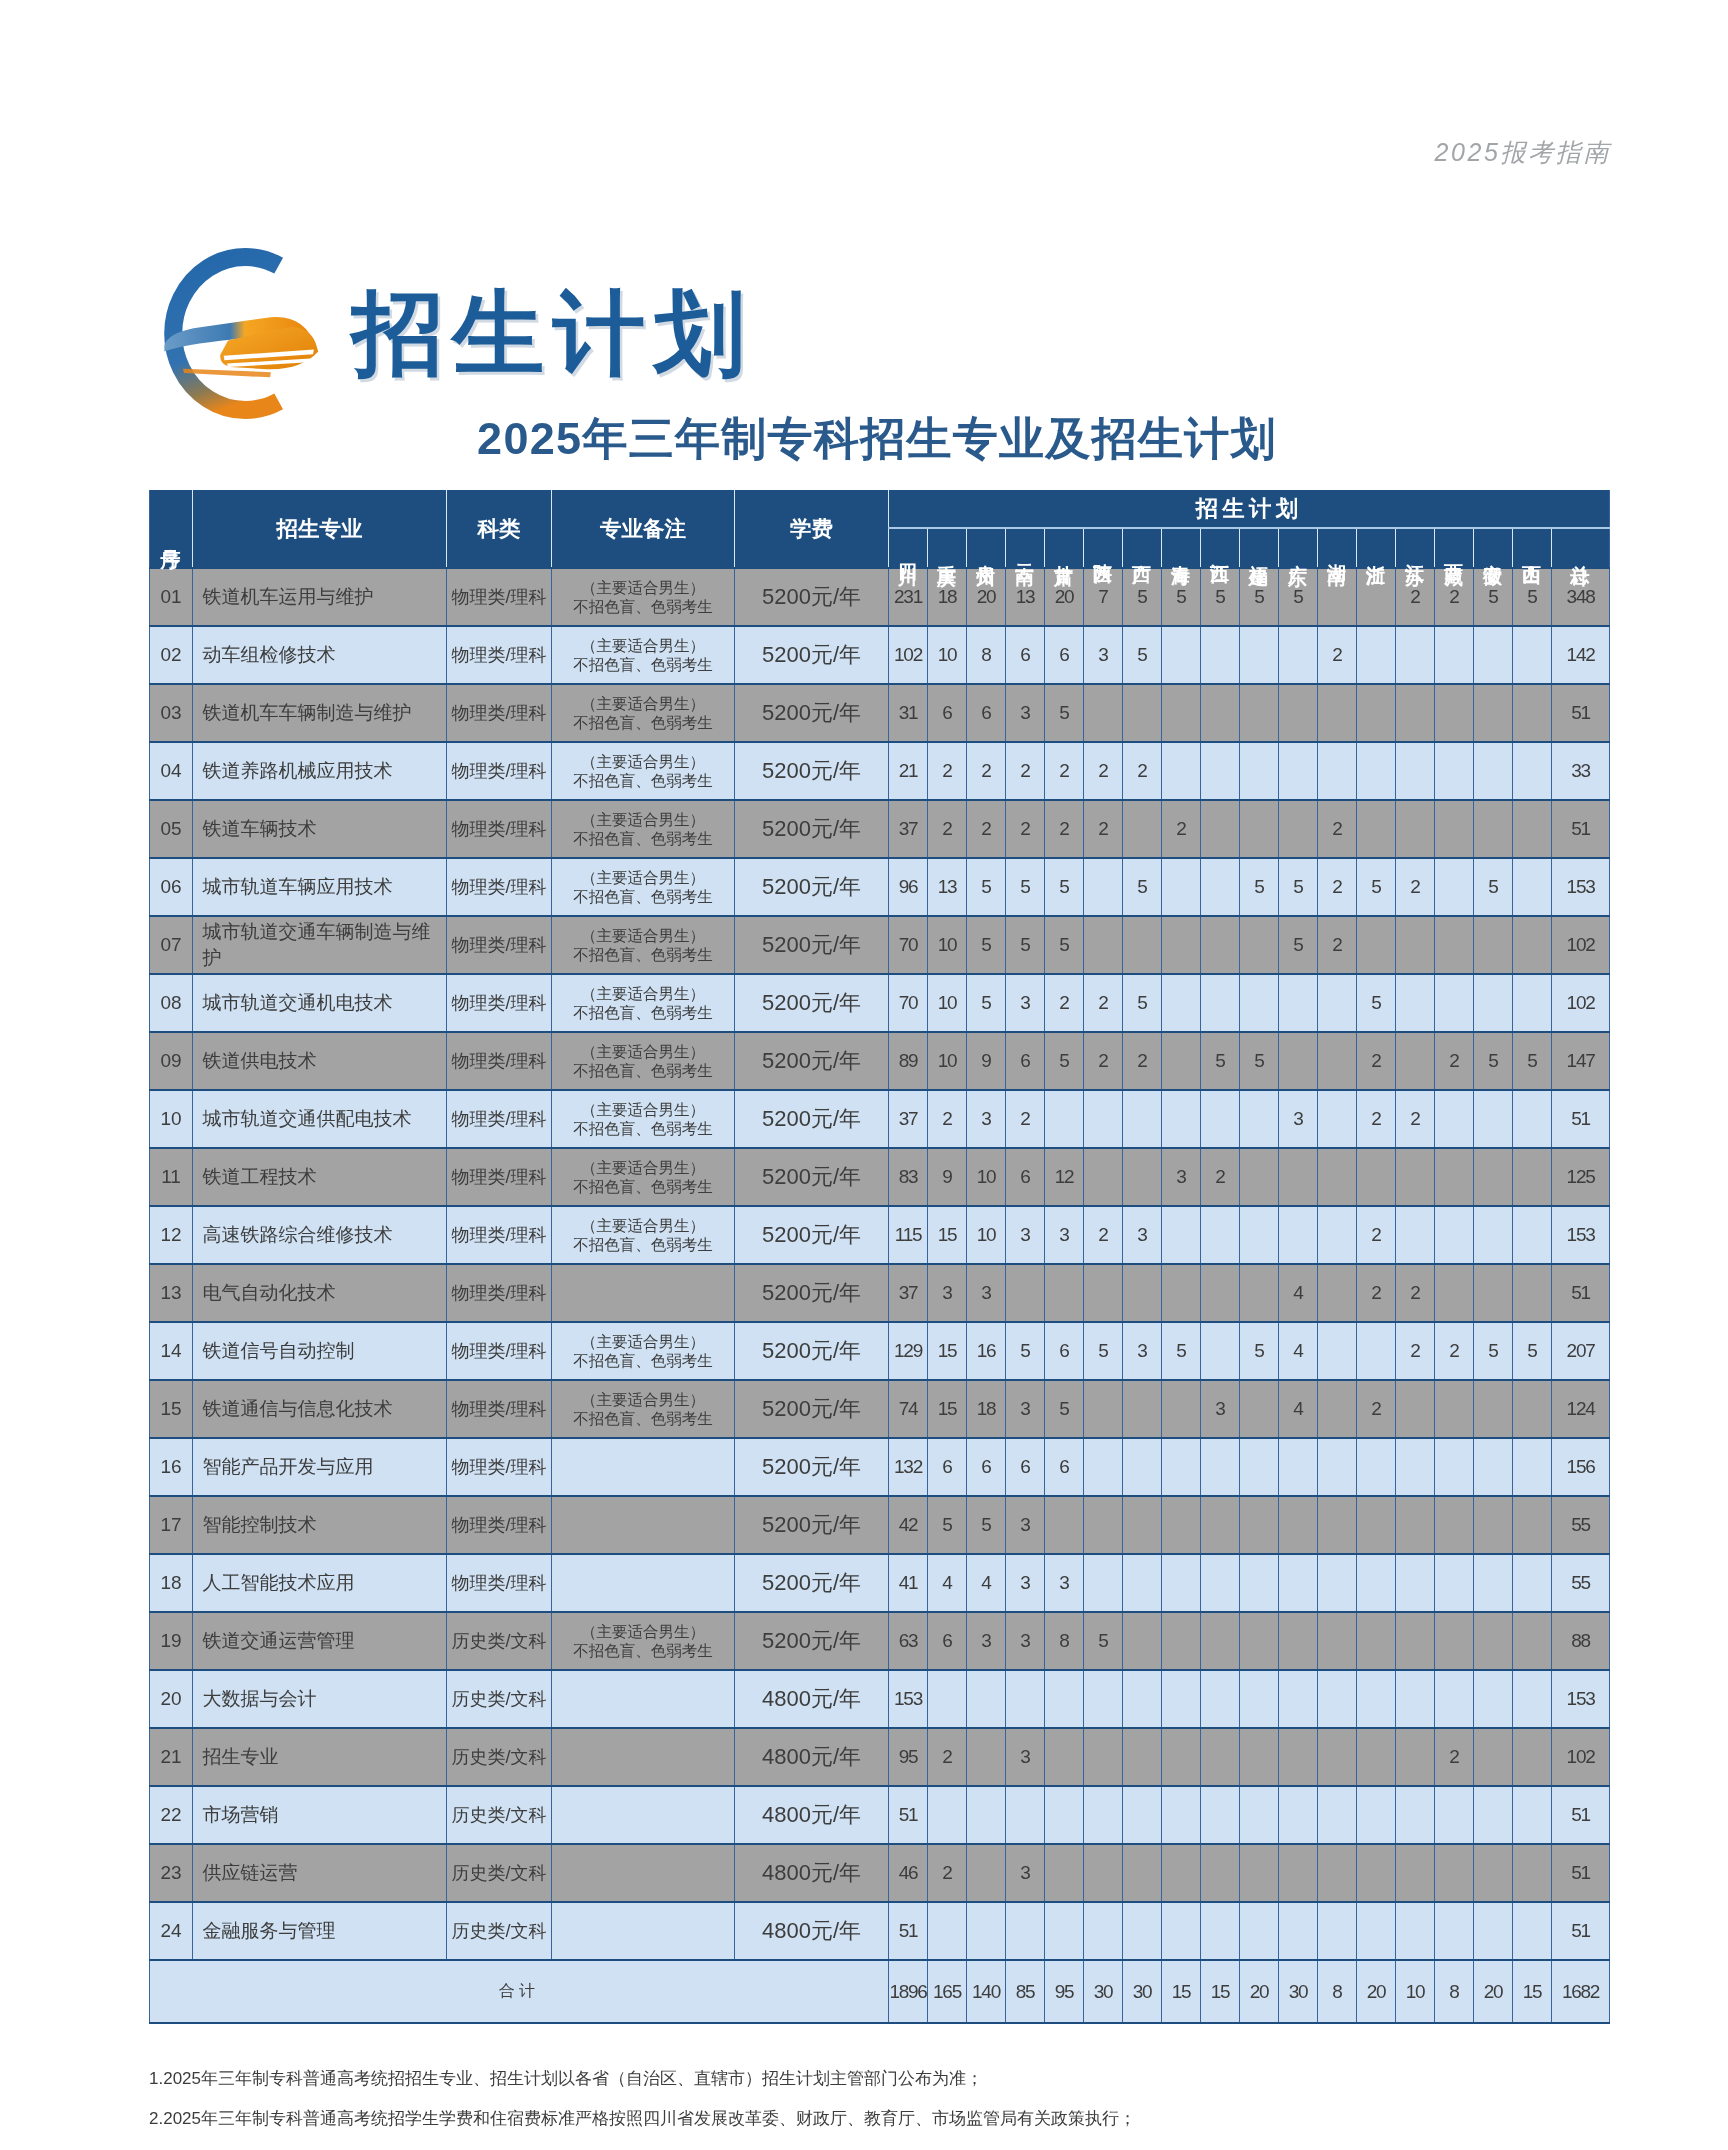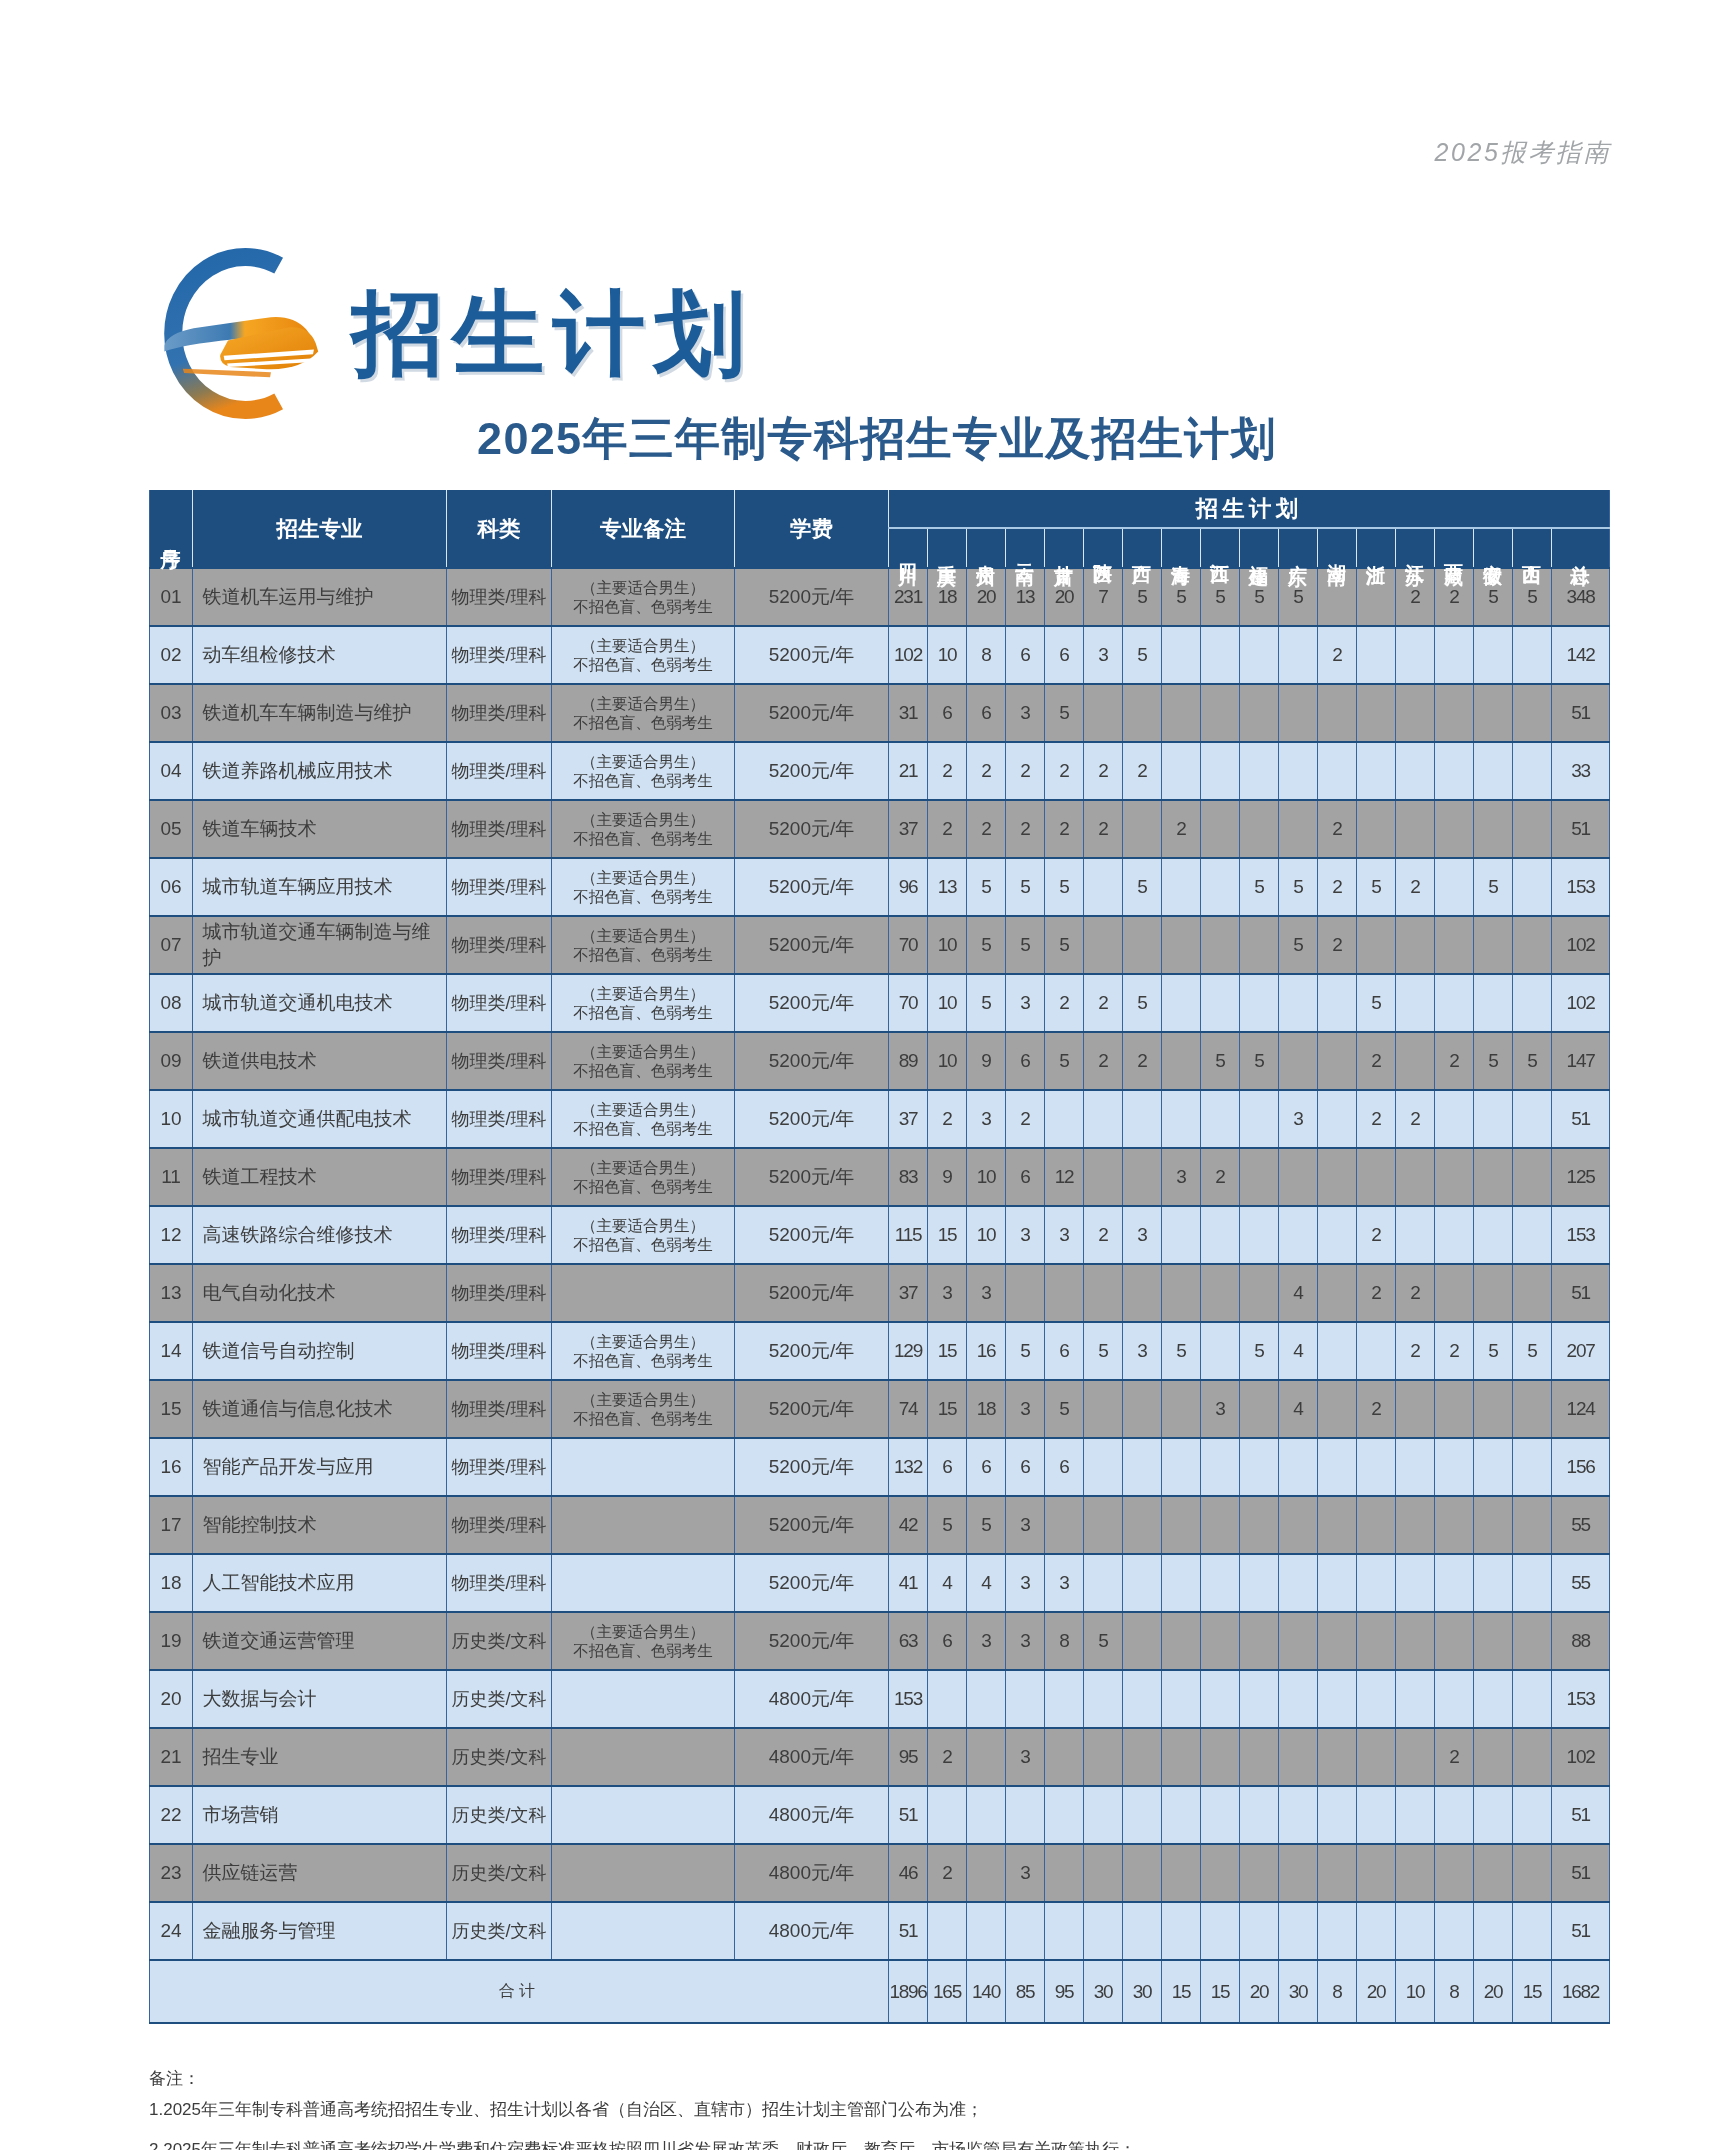--- a/index.html
+++ b/index.html
@@ -44,21 +44,21 @@
   th .vtext{font-size:20px;}
   tbody tr{border-bottom:2.6px solid var(--sep);height:58px;background:#a3a3a3;}
   tbody tr.alt{background:var(--alt);}
   tbody tr.total-row{height:63px;background:var(--alt);}
   td{border-left:0.9px solid var(--border);border-right:0.9px solid var(--border);
      text-align:center;vertical-align:middle;padding:0;font-size:19px;color:var(--text);}
   td.major{text-align:left;padding-left:9.5px;font-size:19px;letter-spacing:0;}
   td.cat{font-size:18px;}
   td.note{font-size:15.5px;line-height:1.25;}
   td.note div{white-space:nowrap;}
-  td.fee{font-size:19px;}
+  td.fee{font-size:22px;}
   td.num{font-size:19px;letter-spacing:-1.3px;}
   td.total-label{font-size:16px;letter-spacing:4.3px;}
   table{border-left:0.9px solid var(--border);border-right:0.9px solid var(--border);}
   
   .notes{position:absolute;left:149px;top:2067px;width:1475px;font-size:17px;color:#3c3c3c;}
   .notes .notes-title{margin-bottom:7.7px;}
   .notes ol{list-style:none;margin:0;padding:0;}
   .notes li{margin-bottom:15.5px;line-height:1.45;padding-left:21.5px;text-indent:-21.5px;}
 </style>
 </head>
@@ -827,19 +827,18 @@
           <td class="num">8</td>
           <td class="num">20</td>
           <td class="num">15</td>
           <td class="num tot">1682</td>
         </tr>
       </tbody>
   </table>
 </div>
 
 <div class="notes">
-  <div class="notes-title">备注：</div>
   <ol id="notes-list">
       <li>1.2025年三年制专科普通高考统招招生专业、招生计划以各省（自治区、直辖市）招生计划主管部门公布为准；</li>
       <li>2.2025年三年制专科普通高考统招学生学费和住宿费标准严格按照四川省发展改革委、财政厅、教育厅、市场监管局有关政策执行；</li>
     </ol>
 </div>
 
 
 </body></html>

